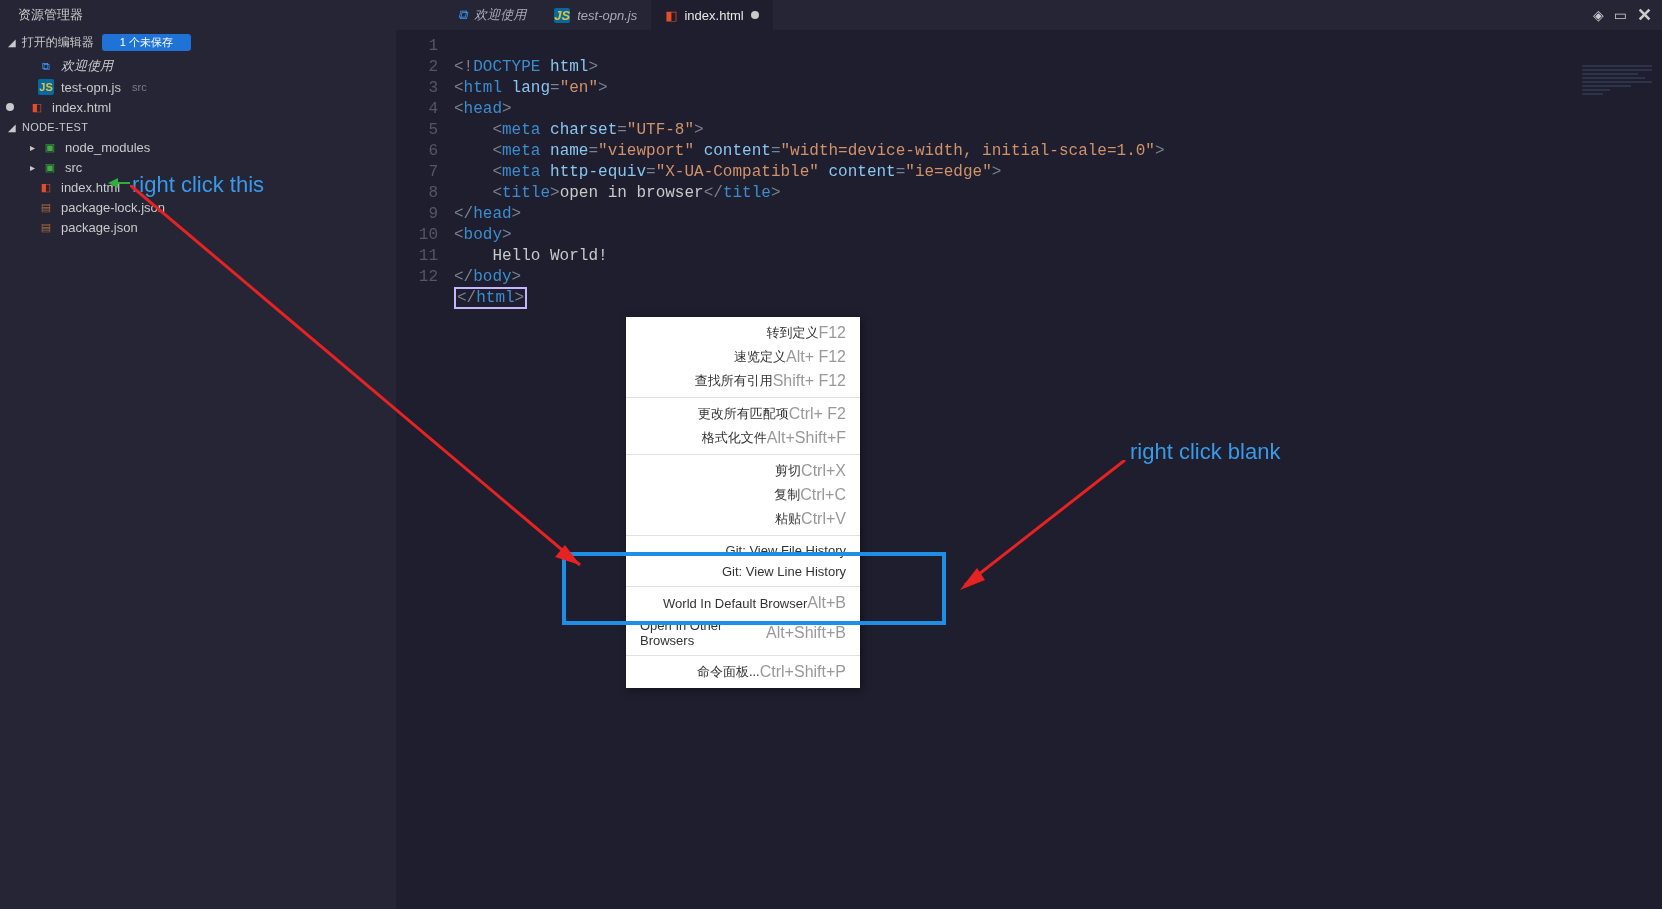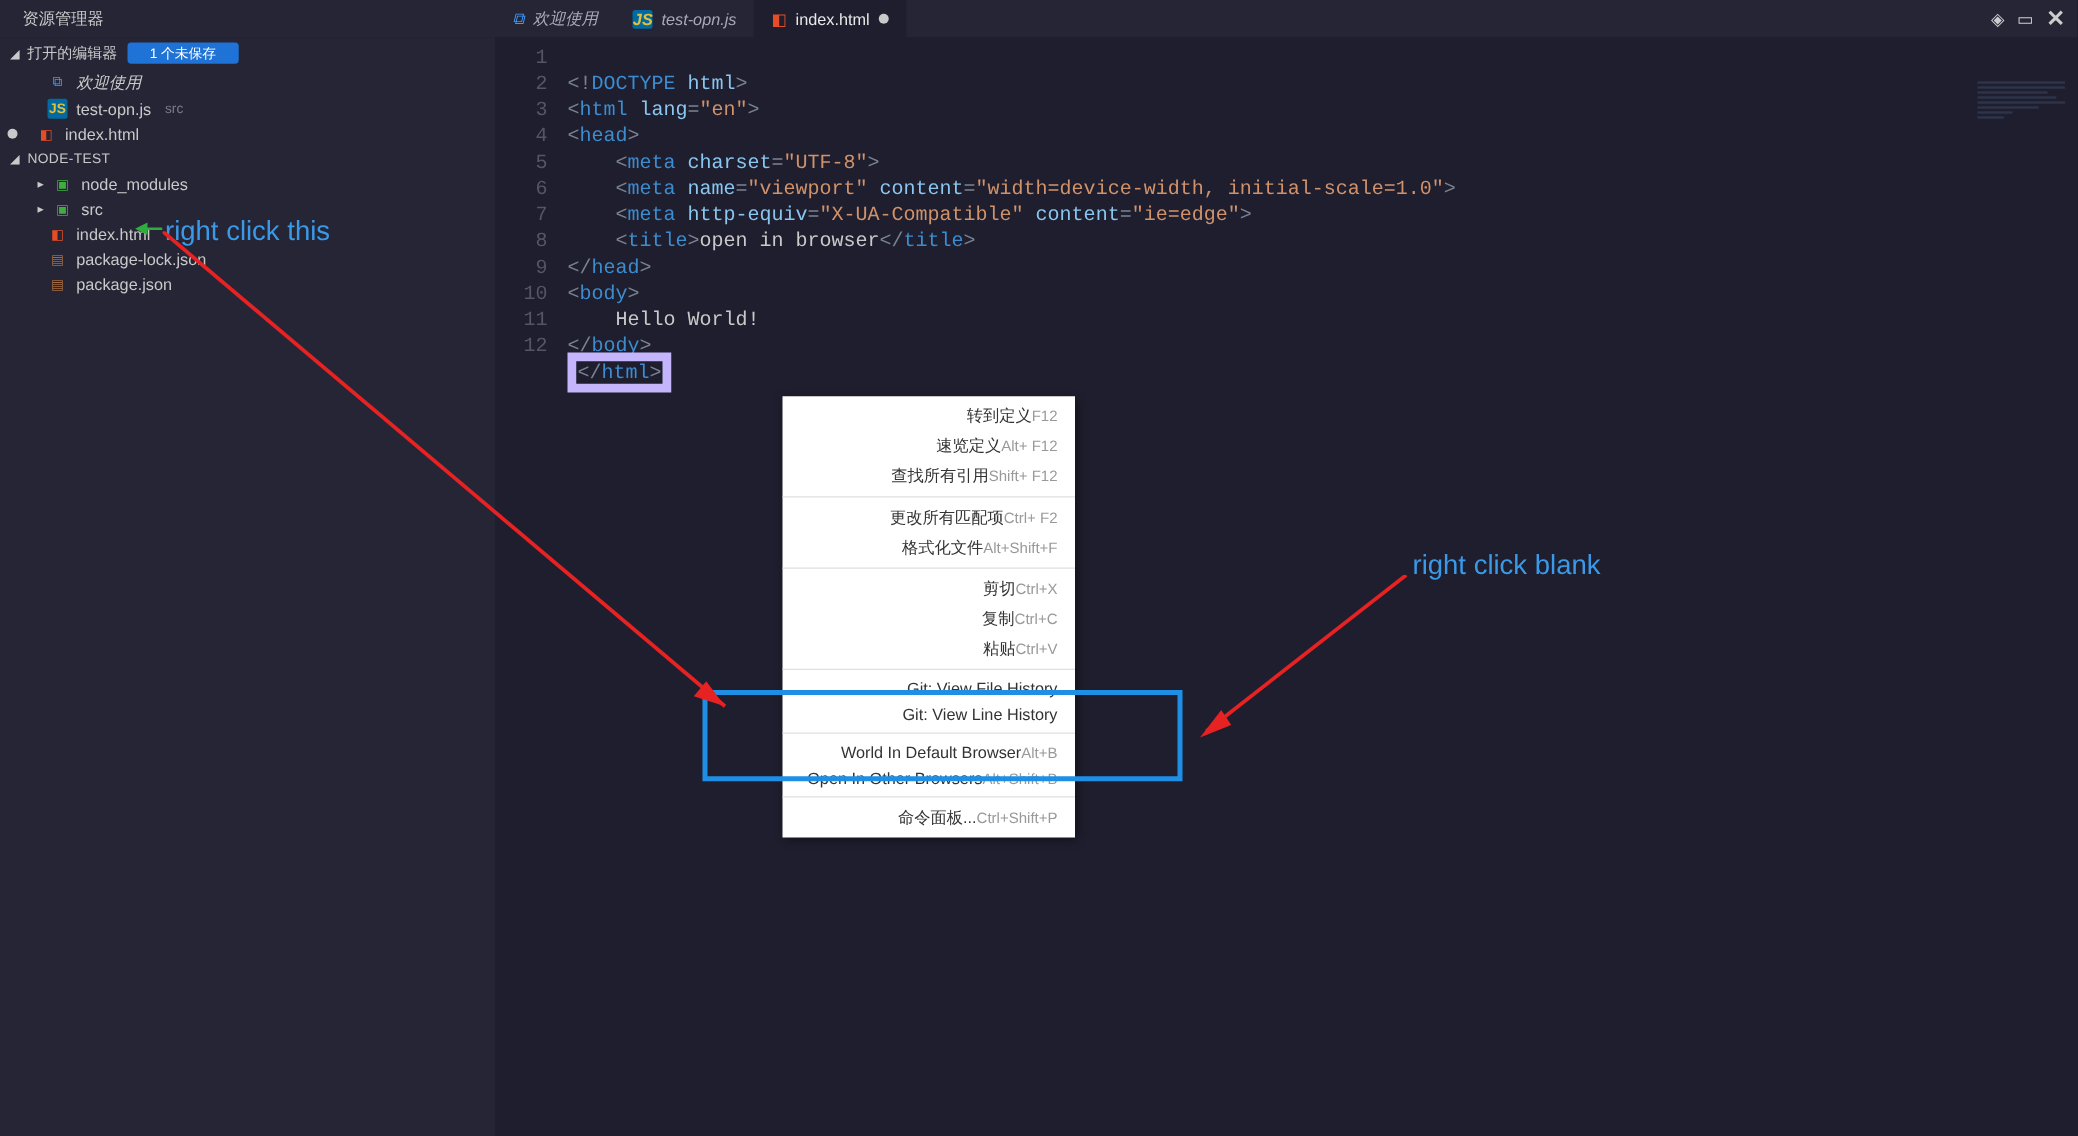--- a/index.html
+++ b/index.html
@@ -4,21 +4,21 @@
 <style>
   * { margin: 0; padding: 0; box-sizing: border-box; }
   body {
     width: 1662px; height: 909px;
     background: #1e1e2e; color: #ccc;
     font-family: "Segoe UI", Arial, sans-serif; font-size: 13px;
     overflow: hidden; position: relative;
   }
   .topbar {
     position: absolute; top: 0; left: 0; right: 0; height: 30px;
-    display: flex; align-items: stretch; background: #252536;
+    display: flex; align-items: stretch; background: #252536; gap: 48px;
   }
   .explorer-title {
     width: 396px; padding-left: 18px; display: flex; align-items: center;
     color: #c9c9c9; font-size: 13px;
   }
   .tabs { display: flex; align-items: stretch; }
   .tab {
     display: flex; align-items: center; gap: 7px; padding: 0 14px;
     color: #a8a8b8; font-size: 13px; position: relative; cursor: pointer;
     font-style: italic;
@@ -67,35 +67,35 @@
   .gutter div { padding-right: 14px; }
   .code {
     position: absolute; top: 6px; left: 58px; right: 0;
     line-height: 21px; white-space: pre; color: #c9c9c9;
   }
   .tg { color: #3c8dd0; } 
   .br { color: #7a8290; } 
   .an { color: #89c6f0; } 
   .av { color: #d1926a; } 
   .tx { color: #c9c9c9; }
-  .cursor { border: 7px solid #c4b5fd; padding: 0 1px; }
+  .cursor { border: 2px solid #c4b5fd; padding: 0 1px; }
   .minimap { position:absolute; top:35px; right:10px; width:70px; height:30px; opacity:.35;}
   .minimap .ln{height:2px;background:#4a5a7a;margin-bottom:2px;}
 
   .ctxmenu {
     position: absolute; top: 317px; left: 626px; width: 234px;
     background: #fff; color: #333; font-size: 13px;
     box-shadow: 2px 2px 8px rgba(0,0,0,.4);
     padding: 4px 0;
   }
   .ctxitem {
     display: flex; justify-content: flex-end; align-items: center;
     padding: 3px 14px; cursor: pointer;
   }
-  .ctxitem .sc { color: #999; font-size: 12px; }
+  .ctxitem .sc { color: #999; font-size: 16px; }
   .ctxsep { height: 1px; background: #e0e0e0; margin: 4px 0; }
 
   .highlight-box {
     position: absolute; top: 552px; left: 562px; width: 384px; height: 73px;
     border: 4px solid #1f8fe6; pointer-events: none;
   }
 
   .ann { position: absolute; color: #3a9ae8; font-size: 22px; }
   .ann1 { top: 172px; left: 132px; }
   .ann2 { top: 439px; left: 1090px; margin-left: 40px; }

